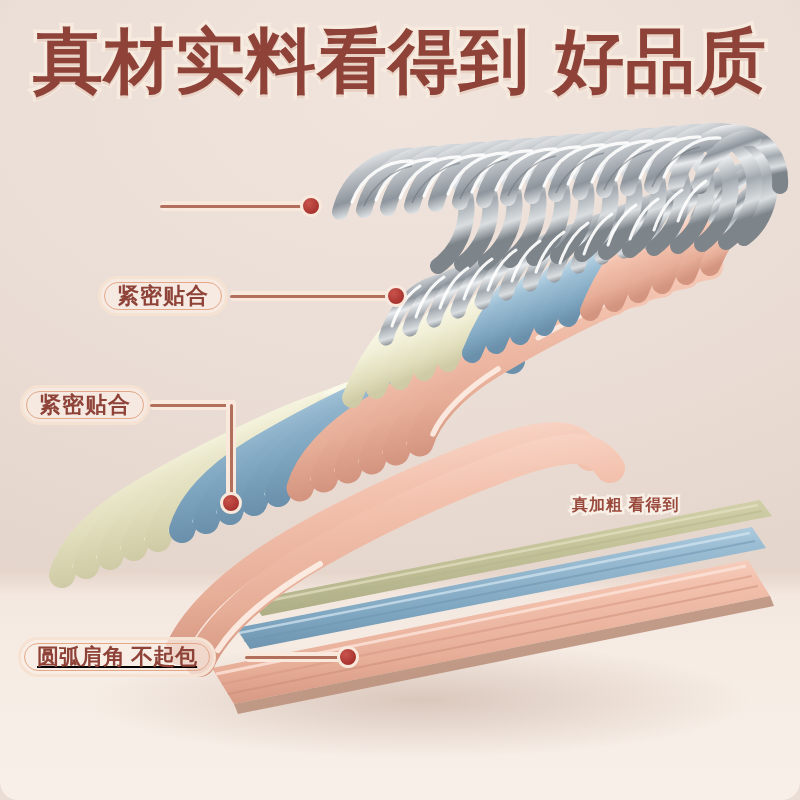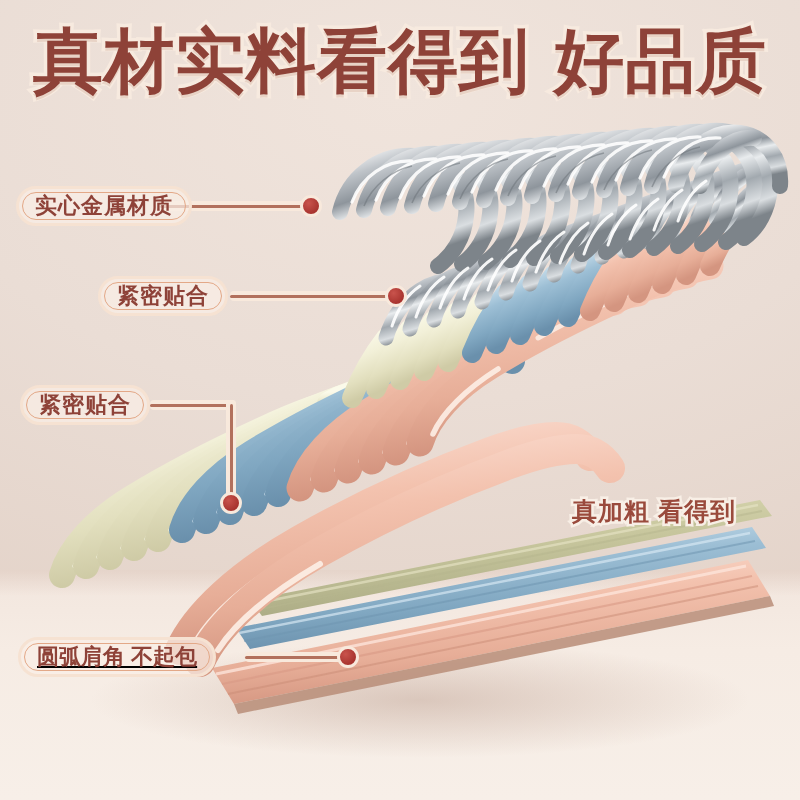--- a/index.html
+++ b/index.html
@@ -4,20 +4,21 @@
 <style>
   html,body{margin:0;padding:0;}
   body{
     width:800px;height:800px;overflow:hidden;
     font-family:"Liberation Sans","DejaVu Sans",sans-serif;
     background:#EADDD5;
   }
   #stage{position:relative;width:800px;height:800px;overflow:hidden;
     background:
       radial-gradient(110% 70% at 50% 12%, #F0E4DC 0%, #EADDD5 55%, #E4D4CA 100%);
+    border-radius: 18px;
   }
   
   .floor{position:absolute;left:0;right:0;bottom:0;height:230px;
     background:linear-gradient(180deg,#F2E6DE 0%,#F6ECE4 35%,#F7EFE8 100%);}
   .floorline{position:absolute;left:0;right:0;top:0;height:26px;
     background:linear-gradient(180deg,rgba(205,178,164,.35),rgba(205,178,164,0));}
 
   
   .headline{position:absolute;left:0;right:0;top:26px;text-align:center;
     font-size:70px;line-height:1;font-weight:bold;letter-spacing:1px;
@@ -37,21 +38,21 @@
     height:40px;padding:0 16px;border-radius:22px;
     background:rgba(249,238,230,.72);
     border:3px solid #F6E2D2;
     box-sizing:border-box;white-space:nowrap;}
   .pill .inner{position:absolute;inset:3px;border-radius:18px;
     border:1.6px solid #E3A887;pointer-events:none;}
   .pill span.txt{position:relative;font-size:22px;font-weight:bold;color:#8E4238;
     letter-spacing:1px;}
   .pill.wide span.txt{letter-spacing:0px;}
 
-  .plain{position:absolute;font-size:25px;font-weight:bold;color:#9A4A3C;
+  .plain{position:absolute;font-size:16px;font-weight:bold;color:#9A4A3C;
     -webkit-text-stroke:5px #F8EFE6;paint-order:stroke fill;
     letter-spacing:1px;white-space:nowrap;}
 
   
   .lead{position:absolute;}
   .lead .halo{position:absolute;background:#F8E9DC;border-radius:4px;}
   .lead .core{position:absolute;background:#B2705C;border-radius:2px;}
 
   .dot{position:absolute;width:22px;height:22px;border-radius:50%;
     background:radial-gradient(circle at 35% 32%,#C9534C,#A8342F 70%);
@@ -361,24 +362,20 @@
       </g>
     </g>
   </svg>
   </div>
 
   <div class="lead" style="left:160px;top:201px;width:160px;height:10px;">
     <div class="halo" style="left:0;top:0;width:160px;height:10px;"></div>
     <div class="core" style="left:0;top:3.5px;width:160px;height:3px;"></div>
   </div>
   <div class="dot" style="left:300px;top:195px;"></div>
-  <div class="pill" style="left:16px;top:186px;">
-    <div class="inner"></div>
-    <span class="txt">实心金属材质</span>
-  </div>
 
   <div class="lead" style="left:230px;top:291px;width:175px;height:10px;">
     <div class="halo" style="left:0;top:0;width:175px;height:10px;"></div>
     <div class="core" style="left:0;top:3.5px;width:175px;height:3px;"></div>
   </div>
   <div class="dot" style="left:385px;top:285px;"></div>
   <div class="pill" style="left:98px;top:276px;">
     <div class="inner"></div>
     <span class="txt">紧密贴合</span>
   </div>

